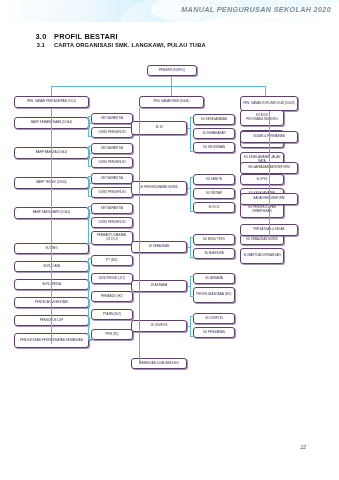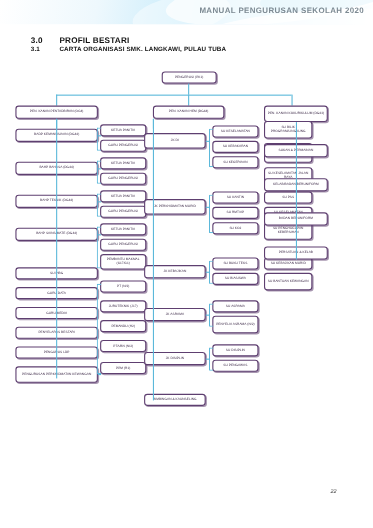--- a/index.html
+++ b/index.html
@@ -17,26 +17,26 @@
     overflow:hidden;
   }
   .swoosh{position:absolute;border-radius:50%;}
   .sw1{left:150px;top:-26px;width:220px;height:46px;background:rgba(255,255,255,.72);transform:rotate(-7deg);}
   .sw2{left:178px;top:10px;width:200px;height:30px;background:rgba(255,255,255,.80);transform:rotate(-5deg);}
   .sw3{left:120px;top:-4px;width:90px;height:34px;background:rgba(255,255,255,.45);transform:rotate(-10deg);}
   .sw4{left:236px;top:-16px;width:120px;height:26px;background:rgba(120,205,238,.35);transform:rotate(-6deg);}
   #header-title{
     position:absolute;right:8px;top:5px;
     font-family:"Liberation Sans", sans-serif;
-    font-weight:bold;font-size:7.2px;
+    font-style:italic;font-weight:bold;font-size:7.2px;
     letter-spacing:.35px;color:#7d8a93;white-space:nowrap;
   }
   
   #heading-30{position:absolute;left:28px;top:32px;font-size:7.4px;font-weight:bold;color:#111;letter-spacing:.2px;}
-  .h-num{display:inline-block;width:26px;}
+  .h-num{display:inline-block;width:26px;text-align:center;}
   #heading-31{position:absolute;left:28px;top:42px;font-size:5.7px;font-weight:bold;color:#111;letter-spacing:.15px;}
   
   #org-chart{position:absolute;left:0;top:58px;width:339px;height:340px;}
   .node{
     position:absolute;
     box-sizing:border-box;
     border:0.7px solid #5e3f70;
     border-radius:3px;
     background:#ffffff;
     color:#3a2746;

